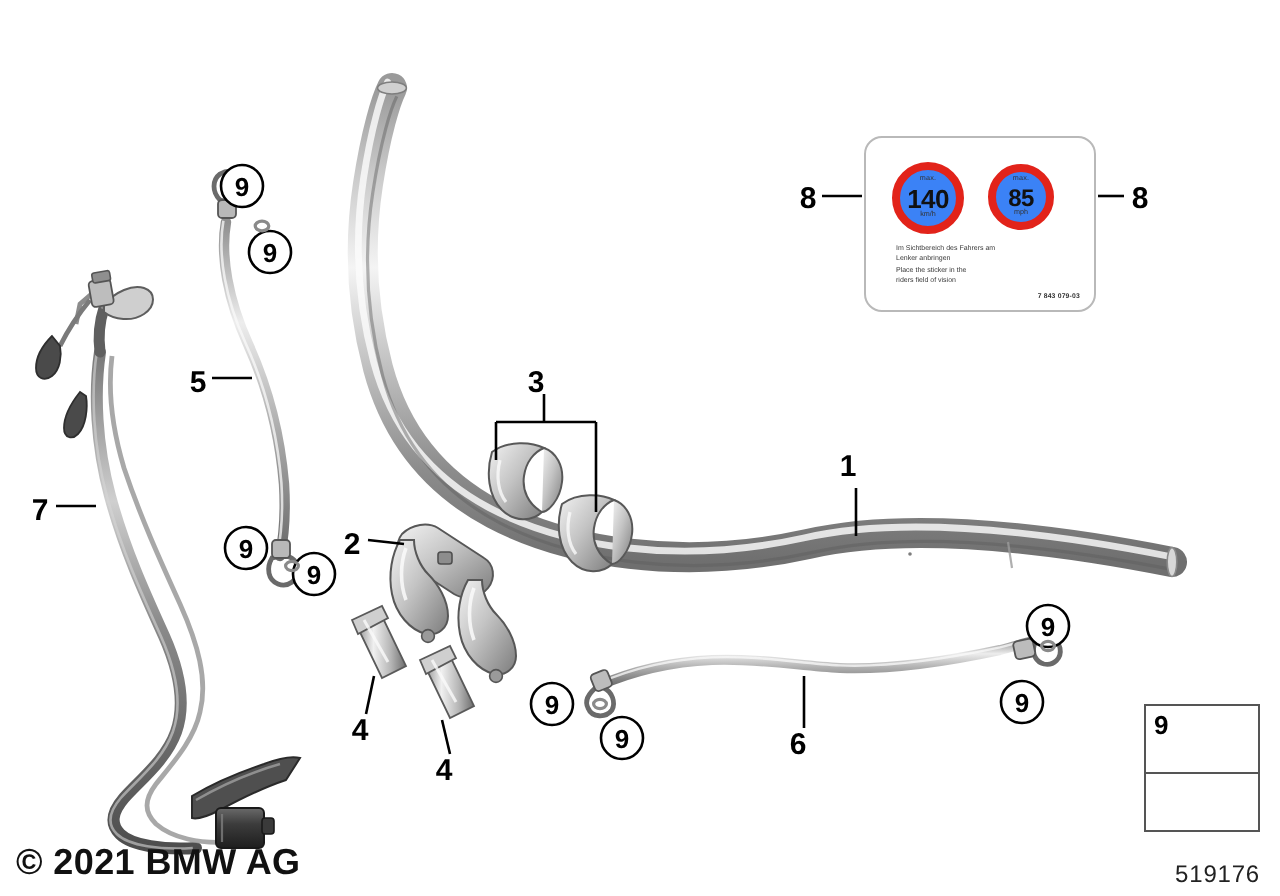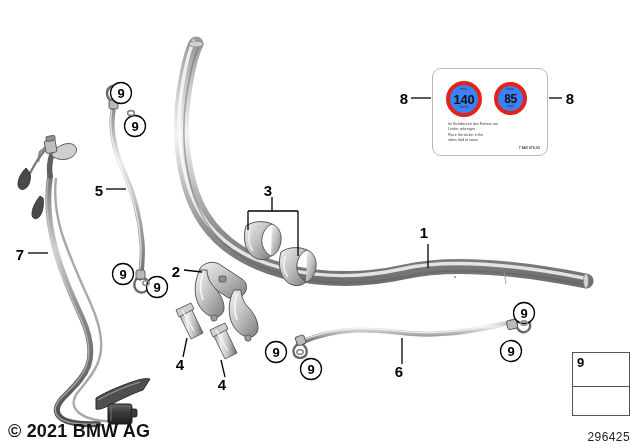--- a/index.html
+++ b/index.html
@@ -436,15 +436,15 @@
     </div>
     <div id="sticker-code">7 843 079-03</div>
   </div>
 
   <div id="legend-box">
     <div id="legend-num">9</div>
     <div id="legend-divider"></div>
   </div>
 
   <div id="copyright">© 2021 BMW AG</div>
-  <div id="diagram-id">296425</div>
+  <div id="diagram-id">519176</div>
 
 </div>
 
 </body></html>

